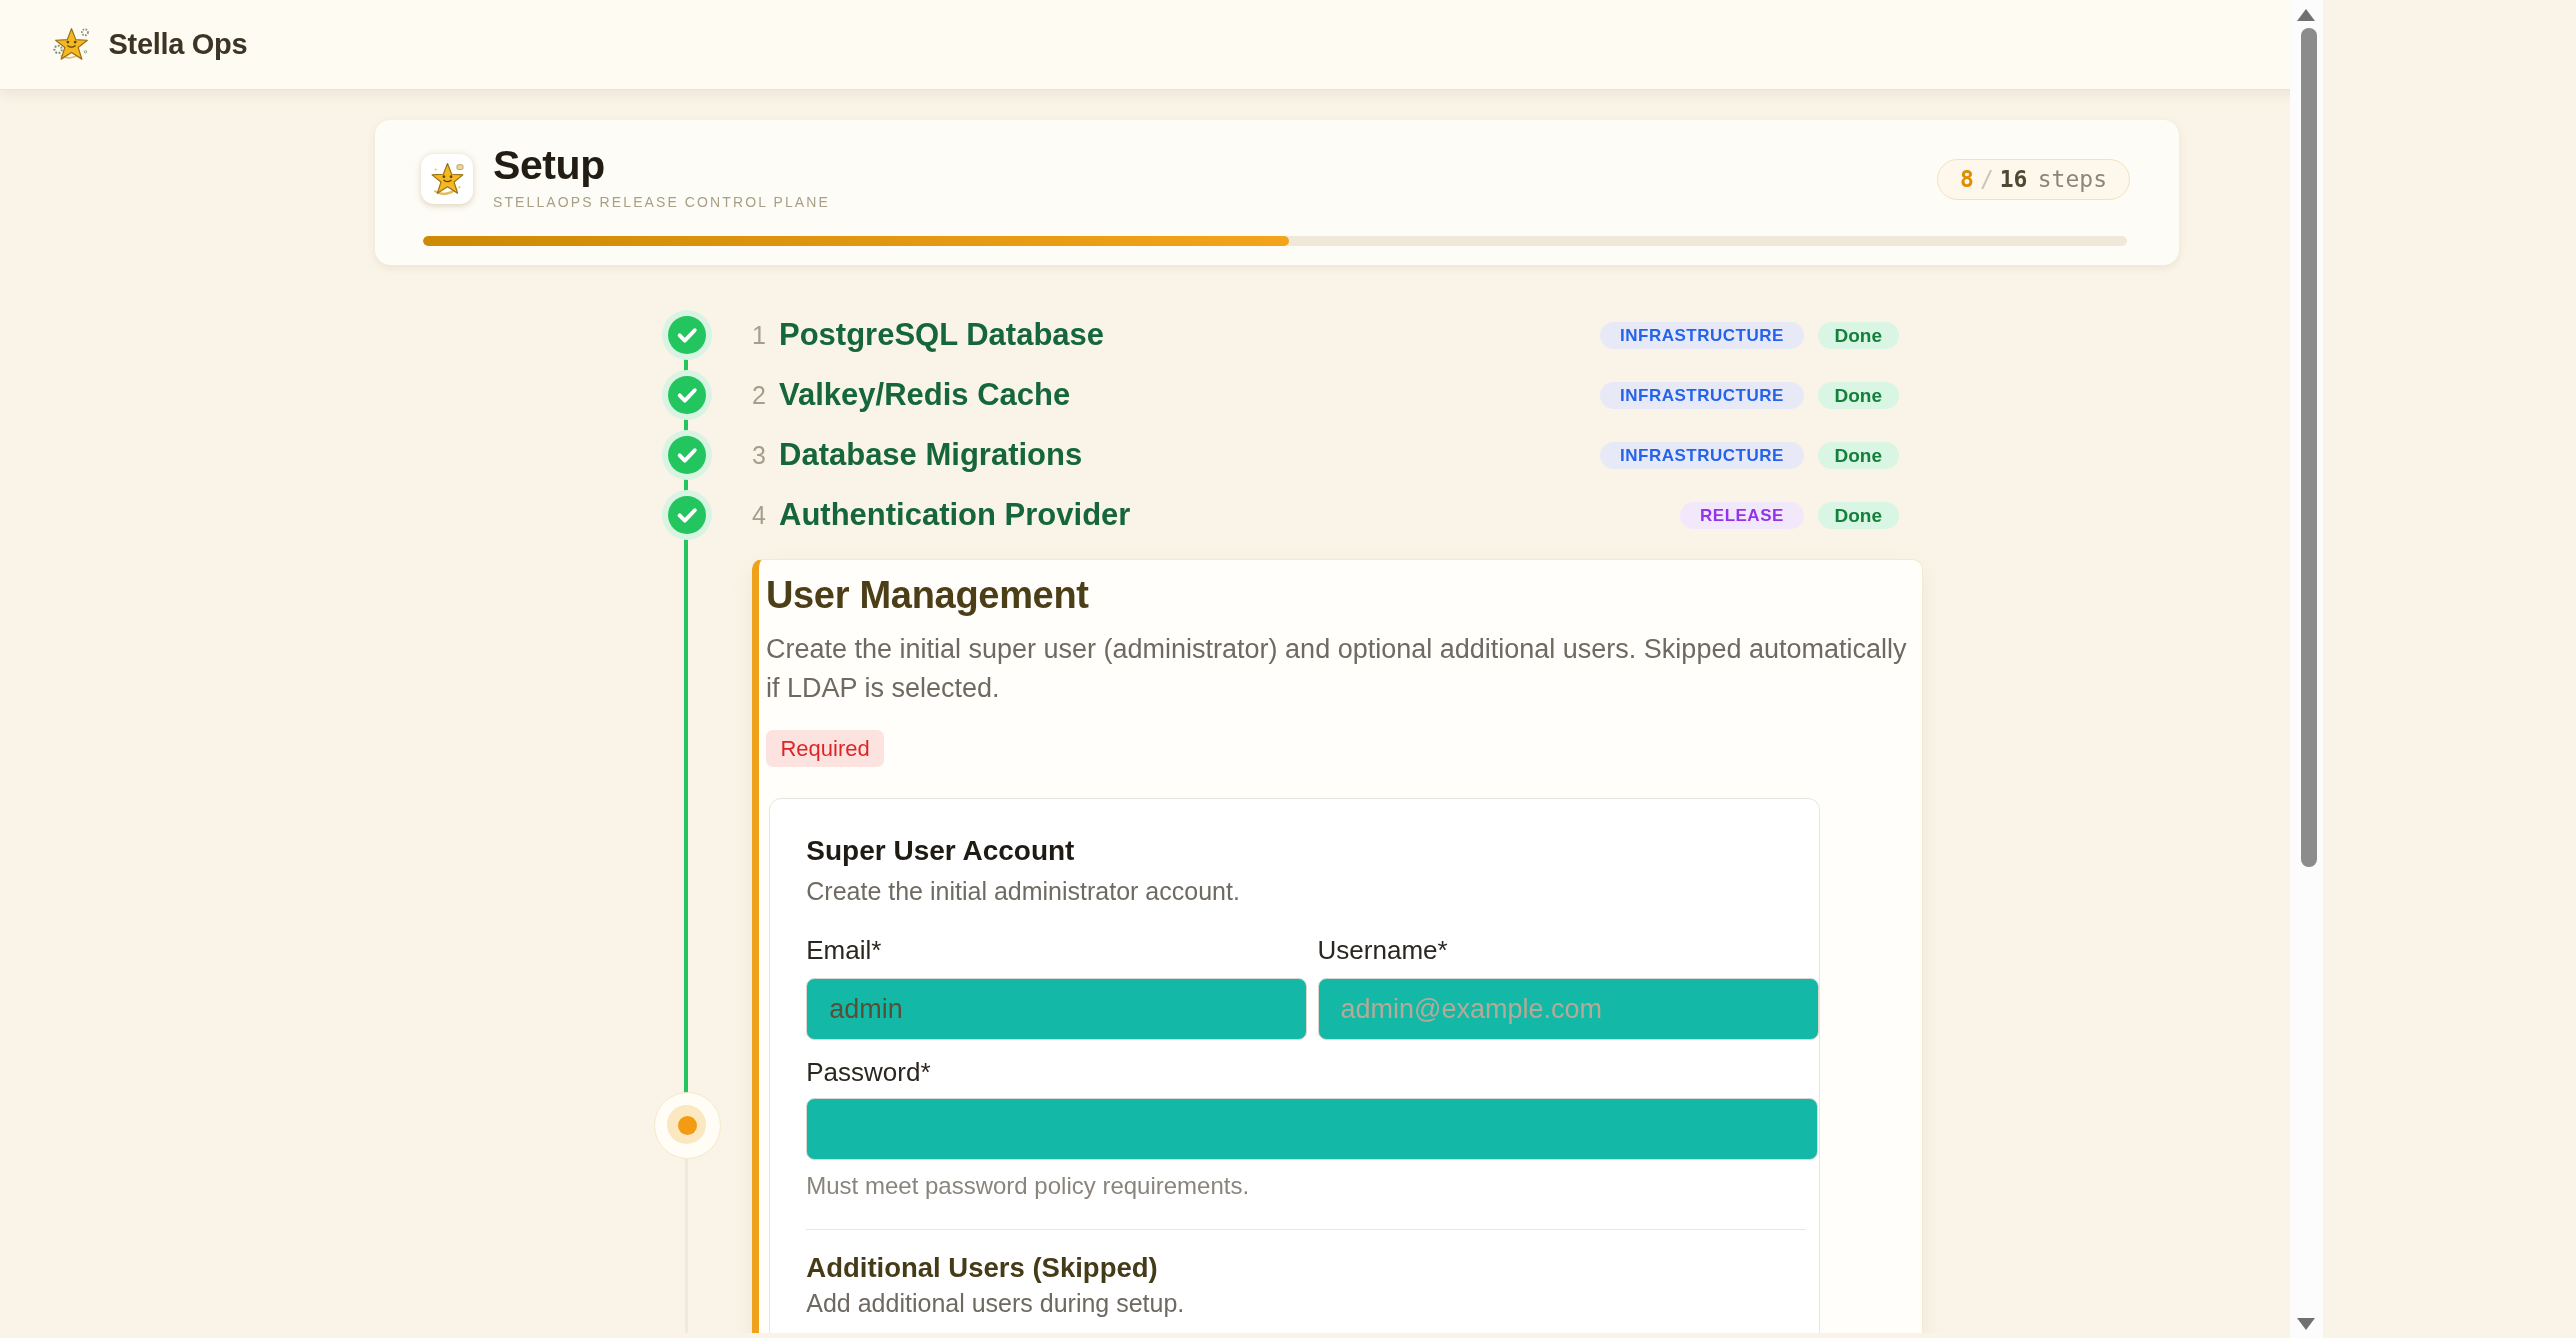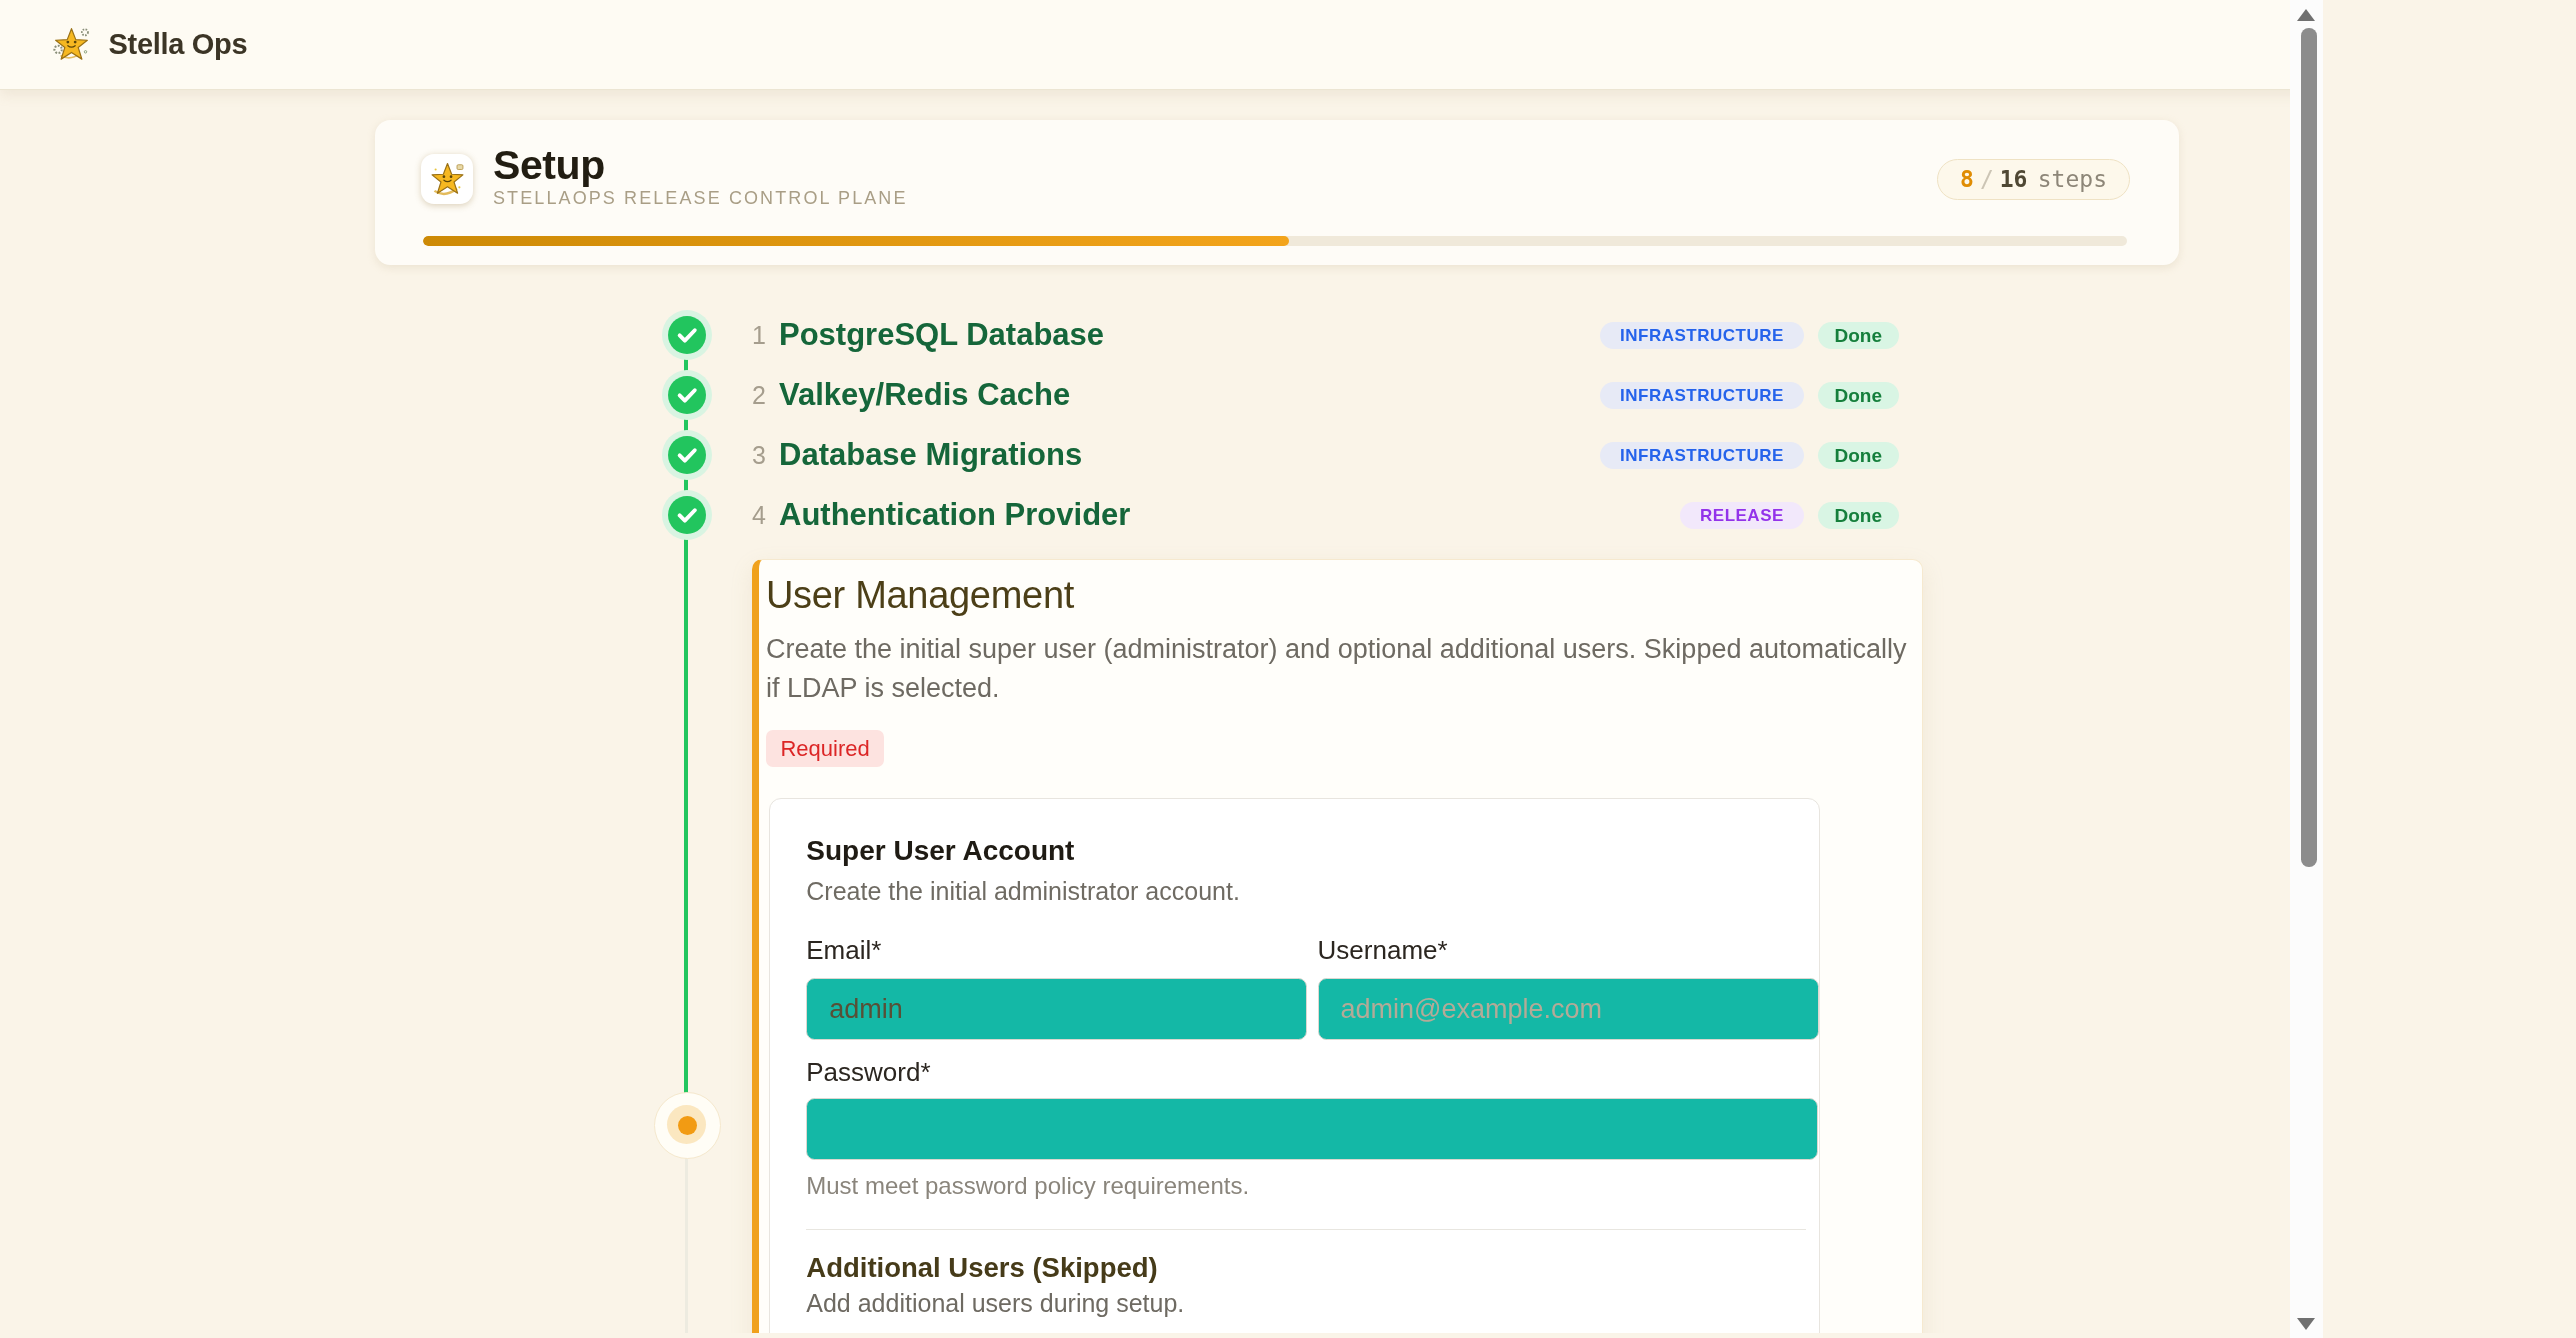--- a/index.html
+++ b/index.html
@@ -33,21 +33,21 @@
     box-shadow:0 2.6px 8.6px rgba(185,165,125,.20);
   }
   .logo-badge {
     position:absolute; left:46px; top:34px; width:52px; height:50px;
     background:#fff; border-radius:13px;
     box-shadow:0 1.7px 6px rgba(150,120,60,.30);
     display:flex; align-items:center; justify-content:center;
   }
   .header-text { position:absolute; left:118px; top:22px; }
   .header-text h1 { font-size:41px; line-height:46px; font-weight:700; color:#221d12; letter-spacing:-0.4px; }
-  .header-text .subtitle { margin-top:0; font-size:18px; letter-spacing:2.1px; color:#a99e86; font-weight:500; }
+  .header-text .subtitle { margin-top:6px; font-size:14px; letter-spacing:2.1px; color:#a99e86; font-weight:500; }
   .steps-badge {
     position:absolute; right:49px; top:39px; height:41px; line-height:39px;
     padding:0 22px; border-radius:20.6px;
     background:#fdf8eb; border:1.3px solid #efe2c4;
     font-family:"DejaVu Sans Mono", monospace; font-size:23px; white-space:nowrap;
   }
   .steps-badge .n-done  { color:#e08d04; font-weight:700; }
   .steps-badge .slash   { color:#ccc5b5; padding:0 6px; }
   .steps-badge .n-total { color:#4f4834; font-weight:700; }
   .steps-badge .lbl     { color:#8d8678; margin-left:10.3px; }
@@ -96,21 +96,21 @@
 
   
   .um-panel {
     position:absolute; left:752px; top:475px; width:1171px; height:867px;
     background:#fffefa;
     border:0.9px solid #f6e9cf; border-left:7.7px solid var(--accent-orange);
     border-radius:10.3px;
     box-shadow:0 8.6px 22px rgba(185,165,125,.16);
     padding:13.7px 0 0 6.9px; z-index:4;
   }
-  .um-title { font-size:38px; font-weight:400; color:#4c3f17; letter-spacing:-0.3px; }
+  .um-title { font-size:38px; font-weight:700; color:#4c3f17; letter-spacing:-0.3px; }
   .um-desc  { margin-top:13.7px; font-size:27px; line-height:39px; color:#6e6a62; max-width:1142px; }
   .required-badge {
     display:inline-block; margin-top:22px; padding:5.2px 14.6px;
     background:var(--required-bg); color:var(--required-text);
     font-size:22px; font-weight:500; border-radius:6.9px;
   }
 
   
   .form-card {
     margin-top:31px; margin-left:3.4px; width:1051px; height:635px;

